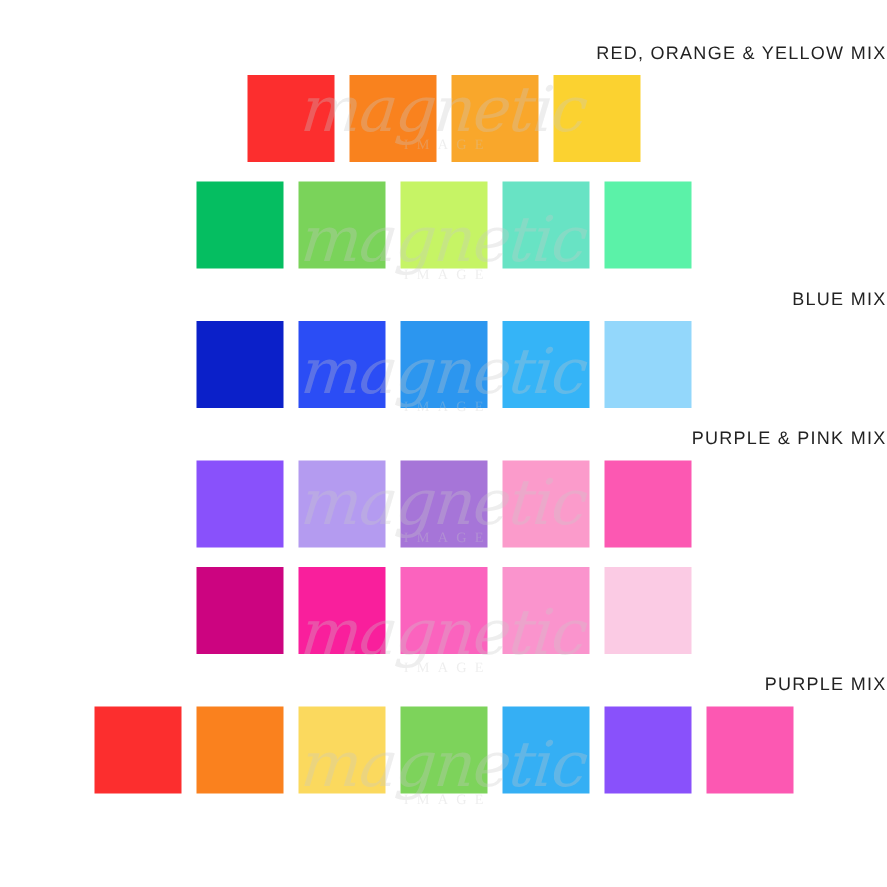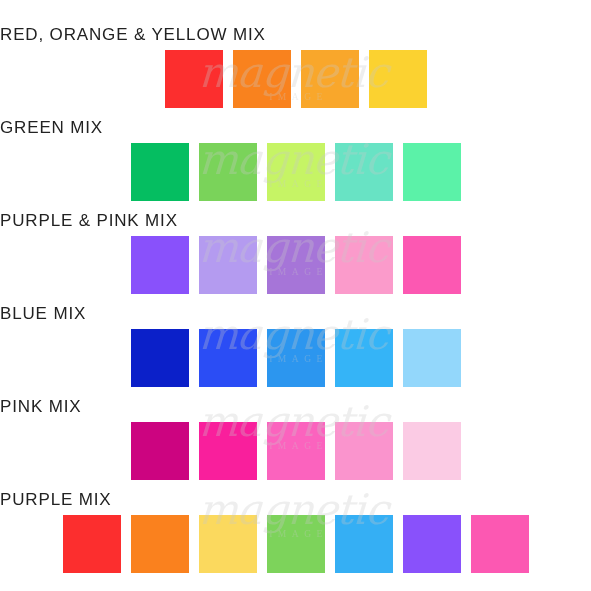--- a/index.html
+++ b/index.html
@@ -23,22 +23,22 @@
     padding-top: 28px;
   }
 
   .palette-row {
     position: relative;
     width: 100%;
     margin: 0;
   }
 
   .row-title {
-    text-align: left;
-    font-size: 17px;
+    text-align: right;
+    font-size: 12px;
     letter-spacing: 0.85px;
     color: #222222;
     font-weight: 400;
     line-height: 14px;
     margin: 0 0 8px 0;
     font-family: "Liberation Sans", sans-serif;
     white-space: nowrap;
   }
 
   .swatch-strip {
@@ -106,51 +106,49 @@
       <div class="palette-row">
         <div class="row-title">RED, ORANGE &amp; YELLOW MIX</div>
         <div class="swatch-strip">
           <div class="swatch" style="background: rgb(252, 46, 46);"></div>
           <div class="swatch" style="background: rgb(249, 130, 30);"></div>
           <div class="swatch" style="background: rgb(249, 167, 43);"></div>
           <div class="swatch" style="background: rgb(251, 210, 48);"></div>
         </div>
       </div>
       <div class="palette-row">
-        <div class="row-title">GREEN MIX</div>
         <div class="swatch-strip">
           <div class="swatch" style="background: rgb(5, 190, 97);"></div>
           <div class="swatch" style="background: rgb(122, 211, 90);"></div>
           <div class="swatch" style="background: rgb(198, 244, 101);"></div>
           <div class="swatch" style="background: rgb(104, 227, 196);"></div>
           <div class="swatch" style="background: rgb(91, 242, 168);"></div>
+        </div>
+      </div>
+      <div class="palette-row">
+        <div class="row-title">BLUE MIX</div>
+        <div class="swatch-strip">
+          <div class="swatch" style="background: rgb(11, 32, 201);"></div>
+          <div class="swatch" style="background: rgb(43, 77, 245);"></div>
+          <div class="swatch" style="background: rgb(44, 150, 239);"></div>
+          <div class="swatch" style="background: rgb(53, 180, 247);"></div>
+          <div class="swatch" style="background: rgb(147, 215, 251);"></div>
         </div>
       </div>
       <div class="palette-row">
         <div class="row-title">PURPLE &amp; PINK MIX</div>
         <div class="swatch-strip">
           <div class="swatch" style="background: rgb(137, 81, 251);"></div>
           <div class="swatch" style="background: rgb(180, 155, 240);"></div>
           <div class="swatch" style="background: rgb(166, 117, 216);"></div>
           <div class="swatch" style="background: rgb(251, 155, 203);"></div>
           <div class="swatch" style="background: rgb(252, 88, 178);"></div>
         </div>
       </div>
       <div class="palette-row">
-        <div class="row-title">BLUE MIX</div>
-        <div class="swatch-strip">
-          <div class="swatch" style="background: rgb(11, 32, 201);"></div>
-          <div class="swatch" style="background: rgb(43, 77, 245);"></div>
-          <div class="swatch" style="background: rgb(44, 150, 239);"></div>
-          <div class="swatch" style="background: rgb(53, 180, 247);"></div>
-          <div class="swatch" style="background: rgb(147, 215, 251);"></div>
-        </div>
-      </div>
-      <div class="palette-row">
-        <div class="row-title">PINK MIX</div>
         <div class="swatch-strip">
           <div class="swatch" style="background: rgb(204, 4, 128);"></div>
           <div class="swatch" style="background: rgb(249, 31, 156);"></div>
           <div class="swatch" style="background: rgb(251, 99, 190);"></div>
           <div class="swatch" style="background: rgb(250, 148, 205);"></div>
           <div class="swatch" style="background: rgb(251, 203, 228);"></div>
         </div>
       </div>
       <div class="palette-row">
         <div class="row-title">PURPLE MIX</div>

